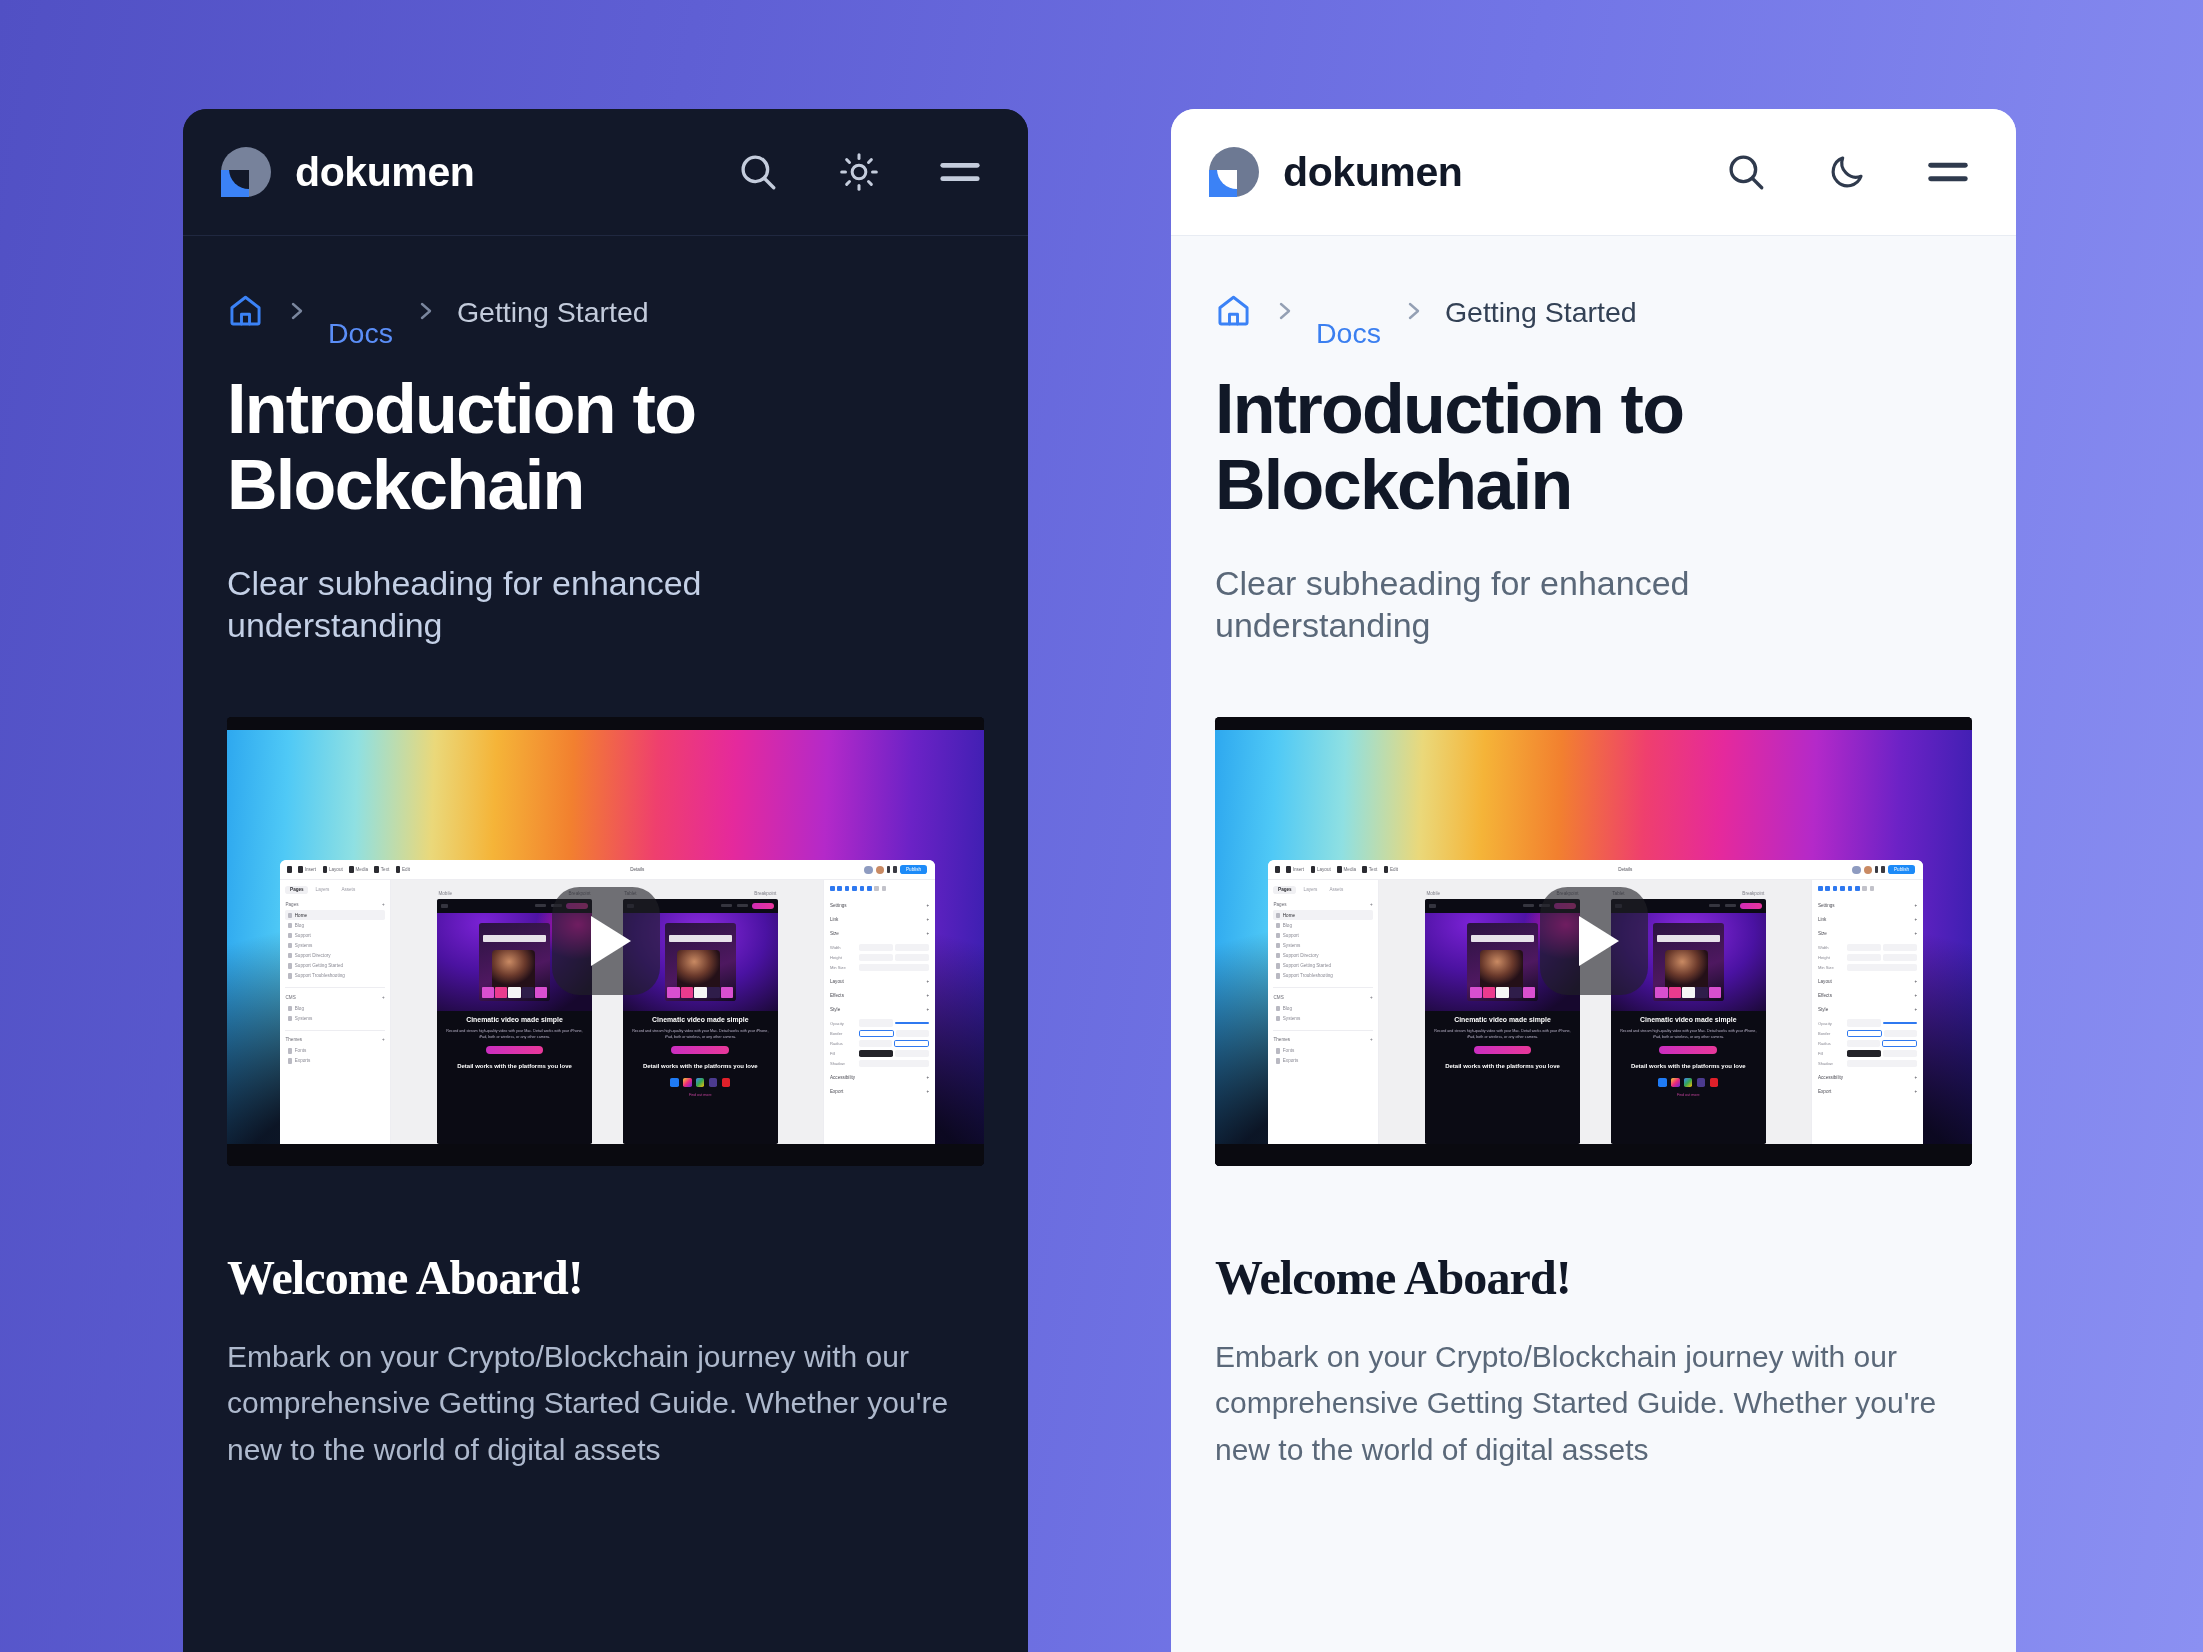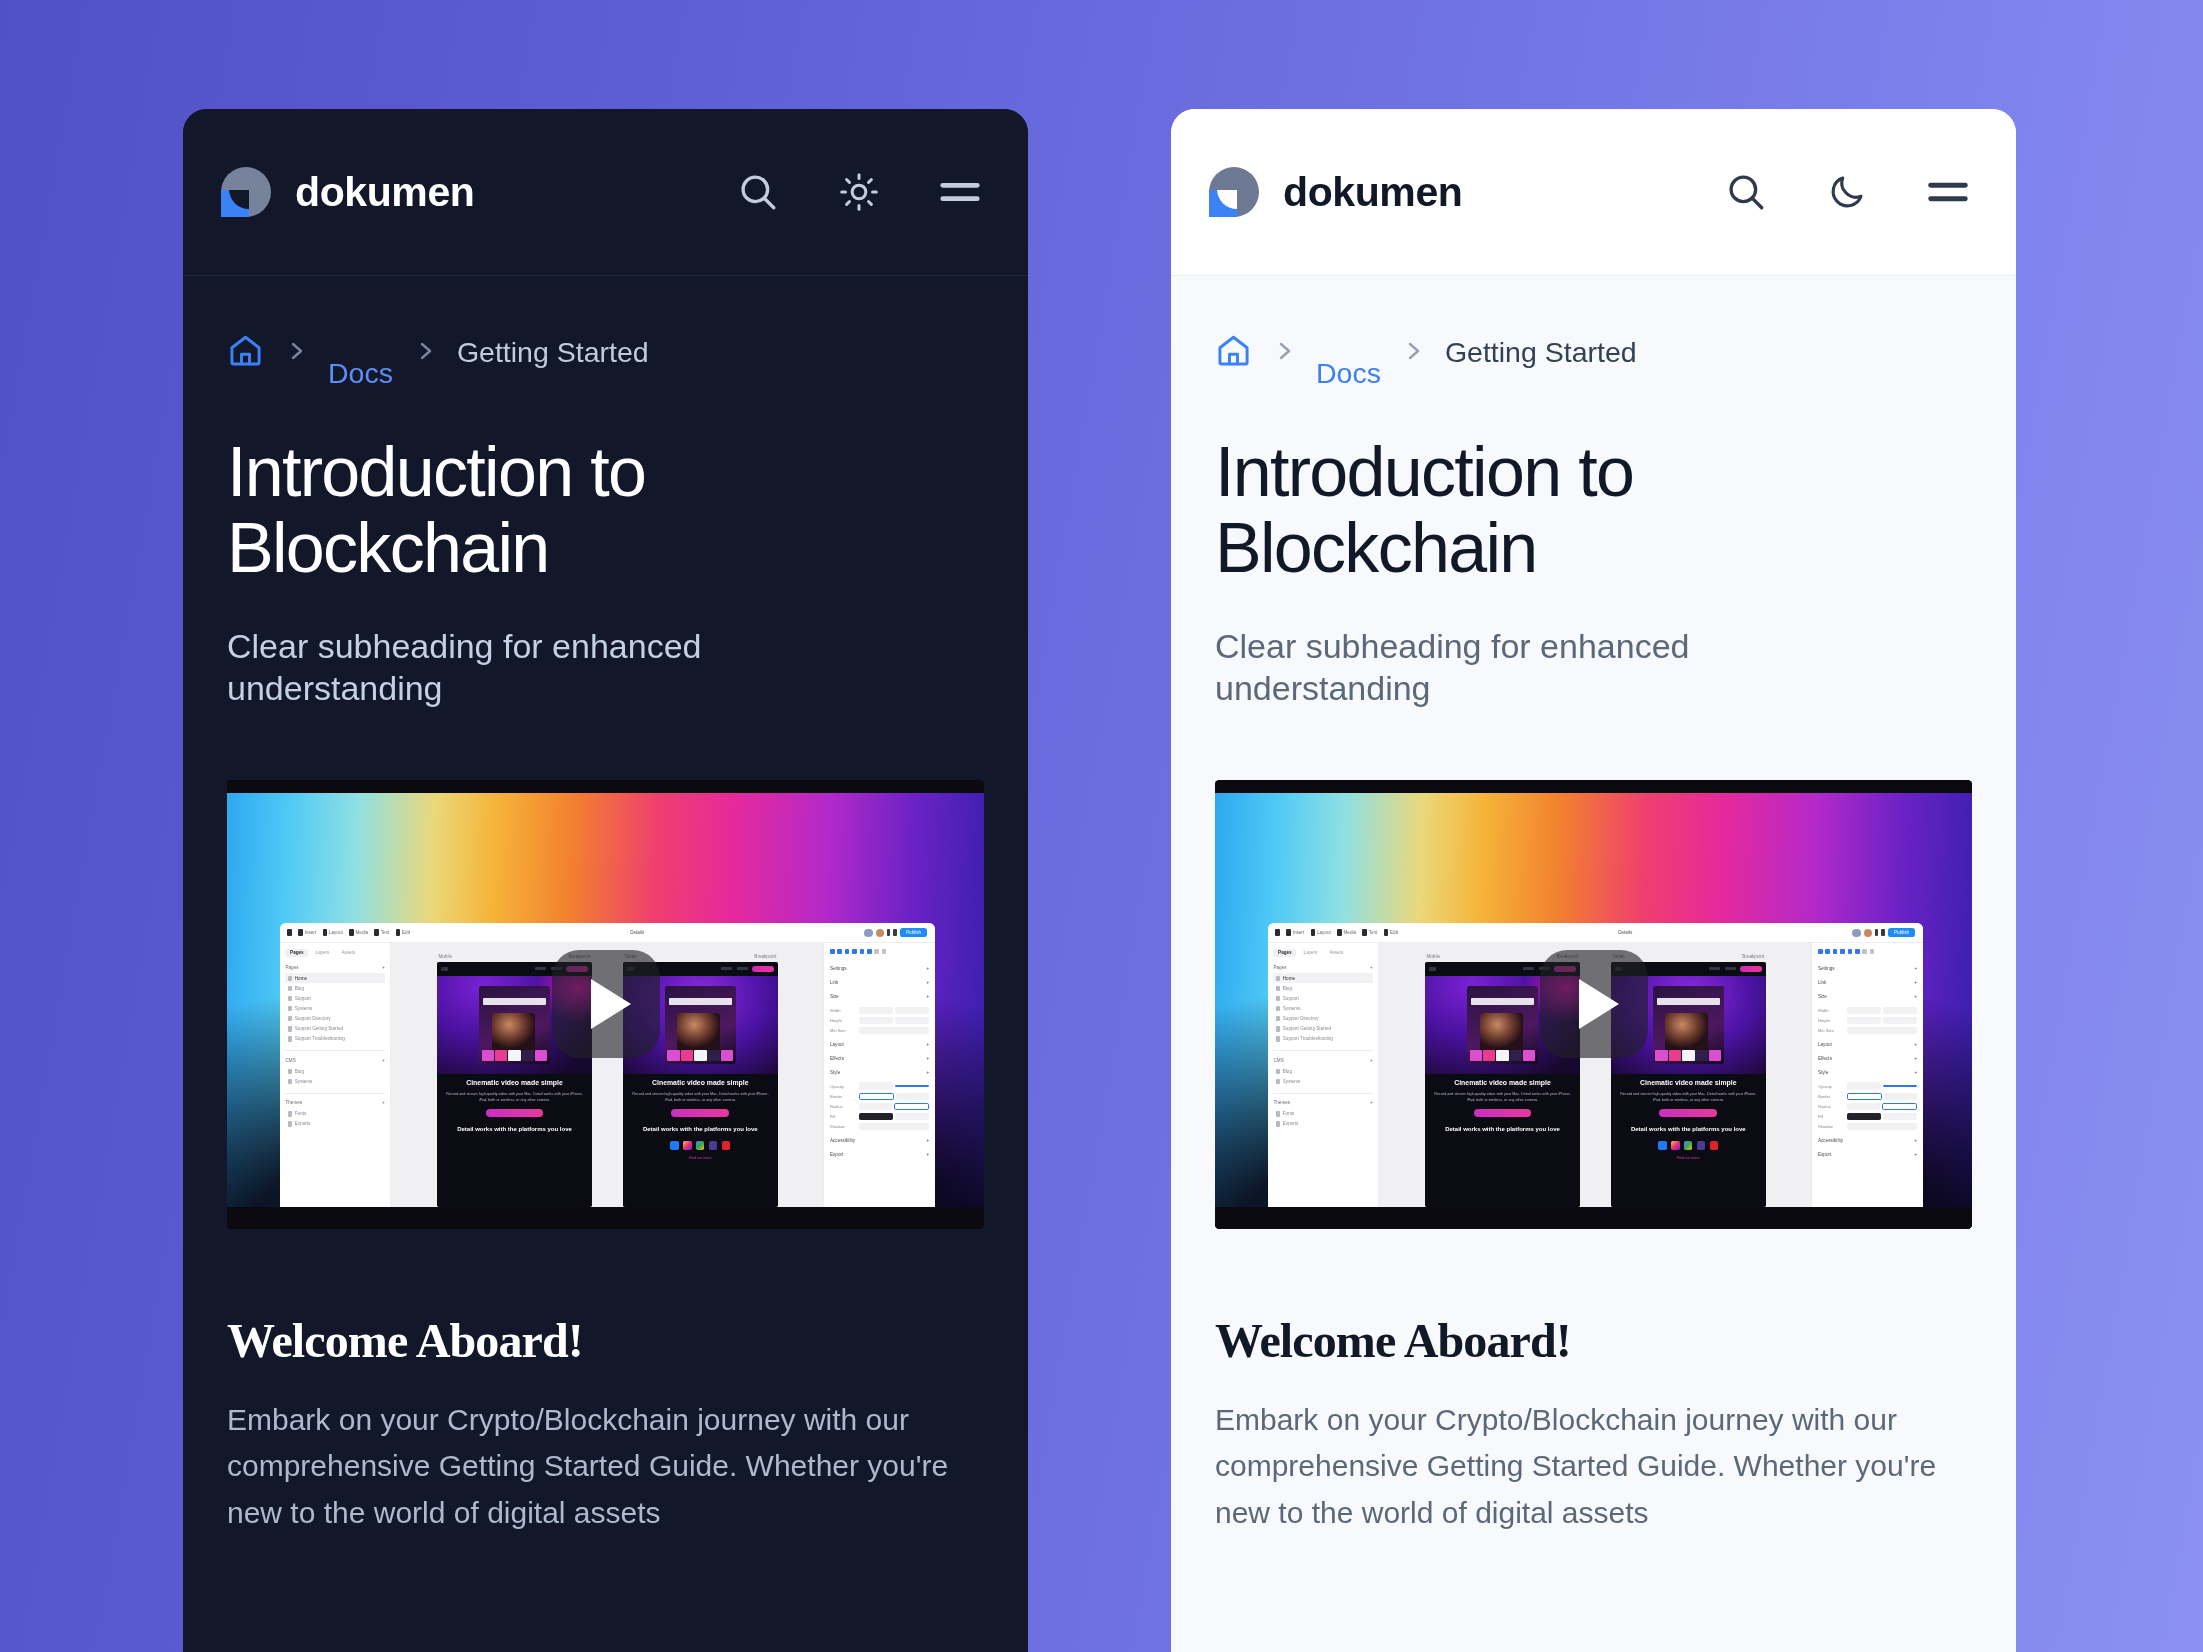--- a/index.html
+++ b/index.html
@@ -32,21 +32,21 @@
     border-radius: 24px 24px 0 0;
     overflow: hidden;
     position: relative;
     flex: 0 0 auto;
   }
 
   .panel.dark  { background: #121829; }
   .panel.light { background: #f7f9fc; }
 
   .panel-head {
-    height: 167px;
+    height: 127px;
     display: flex;
     align-items: center;
     padding: 0 44px 0 38px;
   }
   .dark  .panel-head { background: #121829; border-bottom: 1.8px solid #202840; }
   .light .panel-head { background: #ffffff; border-bottom: 1.8px solid #e8ecf3; }
 
   .brand { display: flex; align-items: center; gap: 24px; }
 
   .logo-mark {
@@ -117,24 +117,24 @@
     text-decoration: none;
     cursor: pointer;
     margin-top: 43px;
   }
   .light .crumb-link { color: #3b7ff0; }
   .crumb-current { font-size: 28.5px; }
   .dark  .crumb-current { color: #c3cbdb; }
   .light .crumb-current { color: #334155; }
 
   h1.page-title {
-    margin-top: 62px;
+    margin-top: 39px;
     font-size: 70px;
     line-height: 1.08;
-    font-weight: normal;
+    font-weight: bold;
     letter-spacing: -1.7px;
     max-width: 569px;
   }
   .dark  h1.page-title { color: #ffffff; }
   .light h1.page-title { color: #111827; }
 
   .subhead {
     margin-top: 39px;
     font-size: 34px;
     line-height: 1.24;

